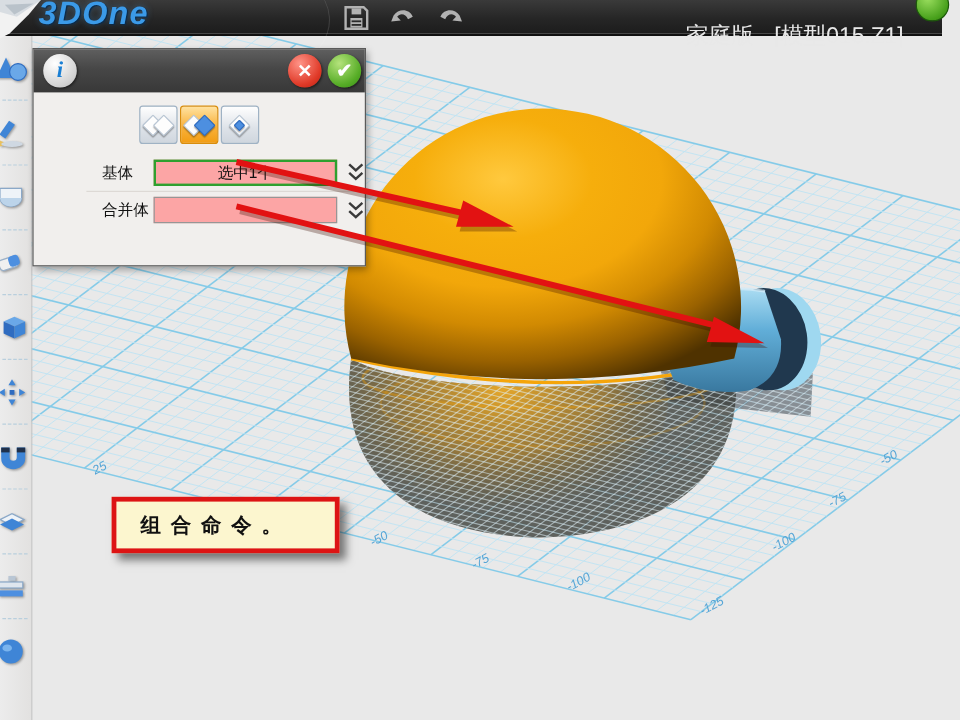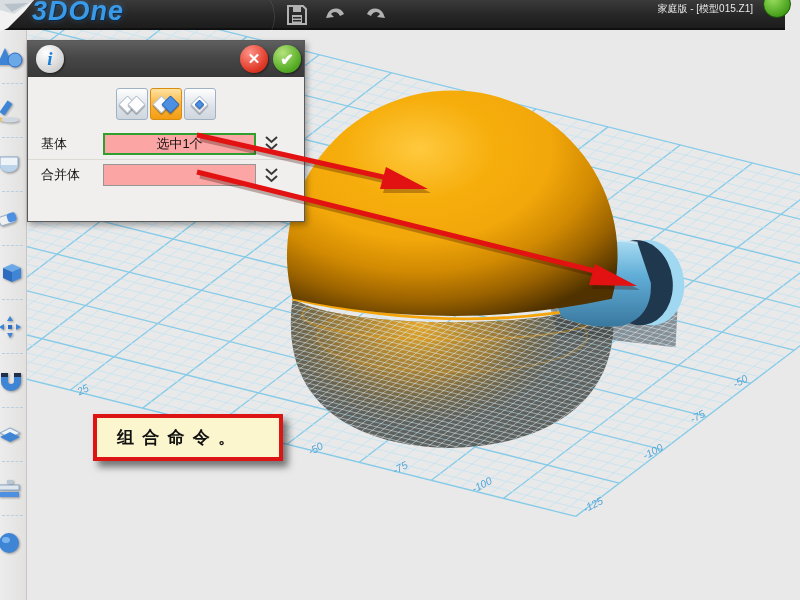--- a/index.html
+++ b/index.html
@@ -9,21 +9,21 @@
   
   #topbar { position:absolute; left:0; top:0; width:785px; height:30px; z-index:30;
     background:linear-gradient(#3a3a3a,#262626 55%,#1c1c1c); border-bottom:2px solid #101010; }
   #logo-shape { position:absolute; left:0; top:0; }
   #logo-text { position:absolute; left:32px; top:-4px; font-size:27px; font-weight:bold; font-style:italic;
     color:#3b9ae8; text-shadow:1px 1px 1px #0a2a4a, 0 0 6px rgba(90,180,255,.35); letter-spacing:1px; }
   #topbar .swoosh { position:absolute; left:205px; top:-18px; width:70px; height:70px;
     border-right:1px solid rgba(255,255,255,.12); border-radius:50%; transform:rotate(18deg); }
   #tb-icons { position:absolute; left:284px; top:3px; display:flex; gap:13px; }
   .tb-btn { width:26px; height:24px; display:flex; align-items:center; justify-content:center; cursor:pointer; }
-  #app-title { position:absolute; right:32px; top:2px; color:#e8e8e8; font-size:10px; white-space:nowrap; }
+  #app-title { position:absolute; right:32px; top:17px; color:#e8e8e8; font-size:19px; white-space:nowrap; }
   #corner-badge { position:absolute; right:-6px; top:-10px; width:28px; height:28px; border-radius:50%;
     background:radial-gradient(circle at 35% 30%, #9ade5e, #47a01b 70%, #2e7a10); border:1px solid #1d5a0a; }
 
   
   #sidebar { position:absolute; left:0; top:30px; width:27px; height:570px; z-index:20;
     background:linear-gradient(90deg,#ececec,#e2e1e0); border-right:1px solid #c6c6c6; overflow:hidden; }
   .sb-item { position:relative; height:54px; display:flex; align-items:center; cursor:pointer; }
   .sb-item svg { margin-left:-3px; filter:drop-shadow(1px 1px 1px rgba(0,0,0,.35)); }
   .sb-item:not(:last-child):after { content:""; position:absolute; left:2px; right:3px; bottom:0;
     border-bottom:1px dashed #b9cfdd; }
@@ -593,21 +593,21 @@
       </div>
       <div class="mode-btn selected">
         <span class="dia white" style="left:4px; top:9px;"></span>
         <span class="dia blue" style="left:13px; top:9px;"></span>
       </div>
       <div class="mode-btn">
         <span class="dia white" style="left:8px; top:9px;"></span>
         <span class="dia blue small" style="left:11px; top:12px;"></span>
       </div>
     </div>
-    <div style="margin-top:8px;">
+    <div style="margin-top:8px;padding-left:44px;">
       <div class="fld-row">
         <span class="fld-label">基体</span>
         <input class="fld-input active" readonly="" value="选中1个" style="">
         <span class="fld-chevron">
           <svg width="15" height="17" viewBox="0 0 15 17">
               <polyline points="2,2 7.5,7 13,2" fill="none" stroke="#3a3a3a" stroke-width="2"></polyline>
               <polyline points="2,9 7.5,14 13,9" fill="none" stroke="#3a3a3a" stroke-width="2"></polyline>
             </svg>
         </span>
       </div>

